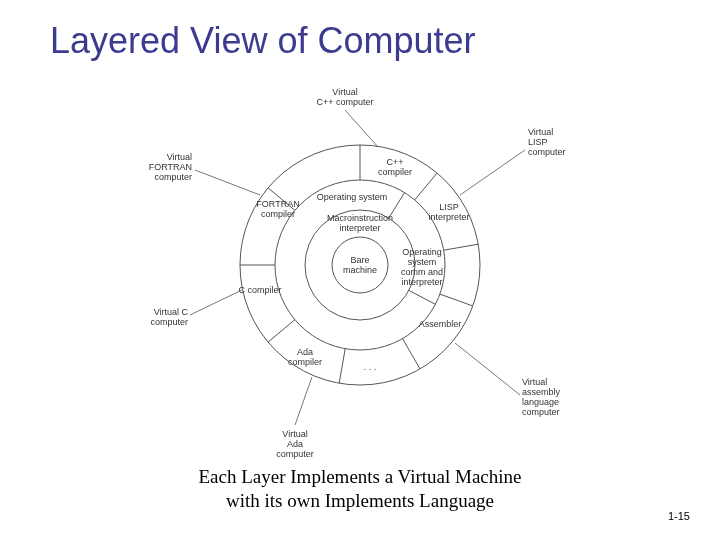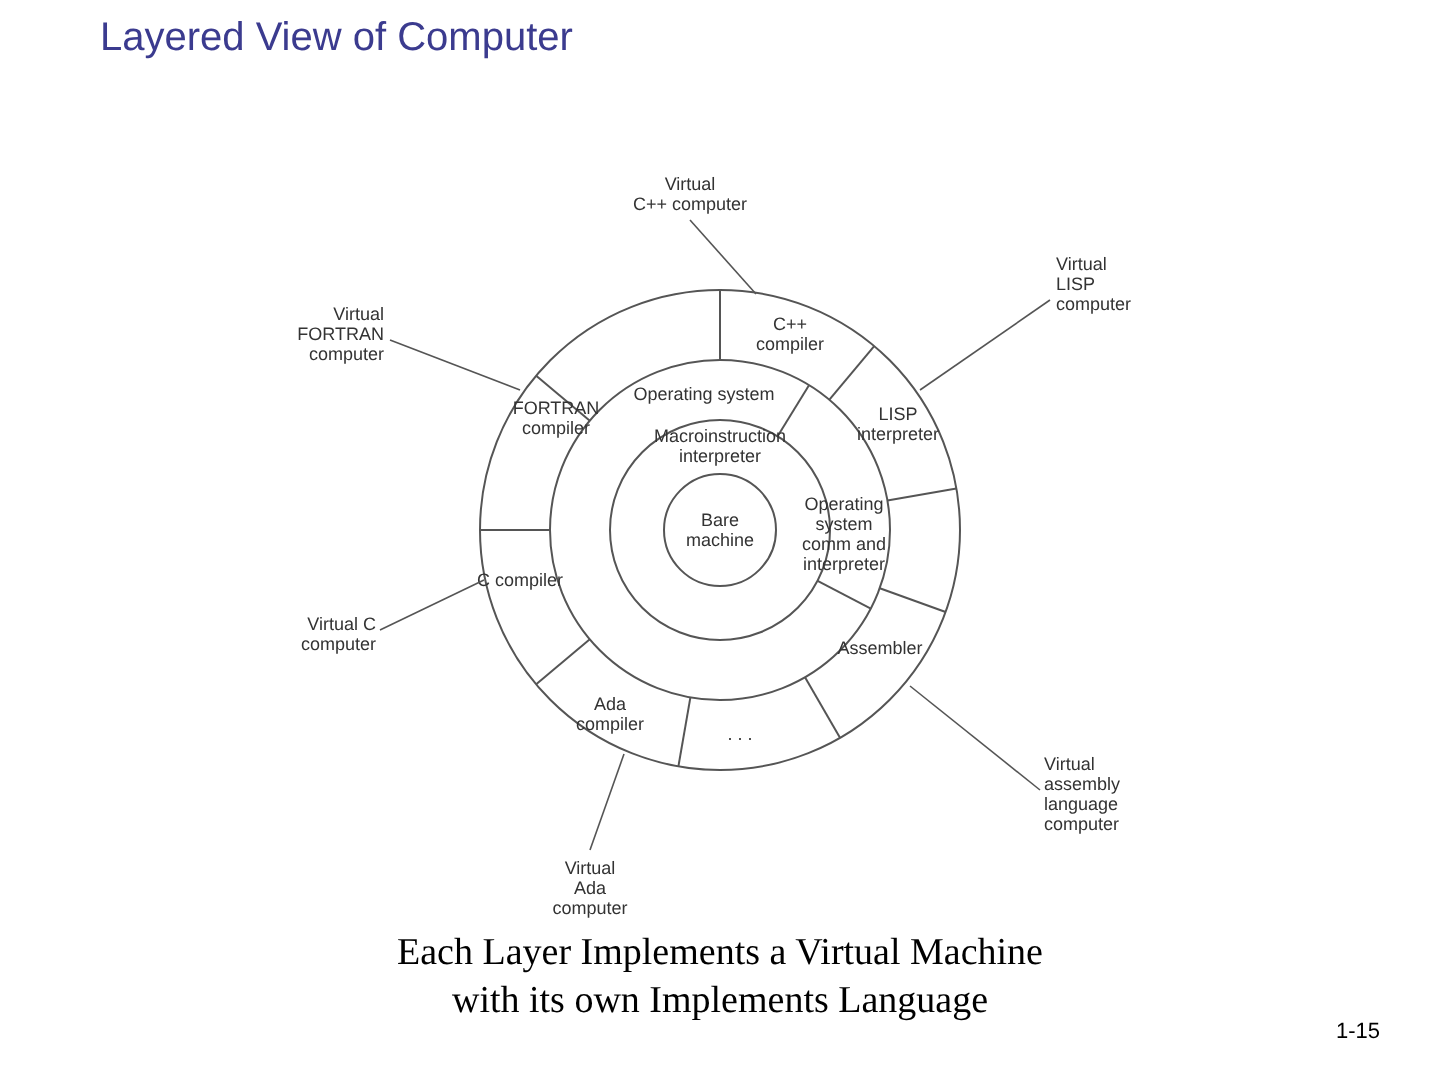--- a/index.html
+++ b/index.html
@@ -7,23 +7,23 @@
     padding: 0;
     width: 720px;
     height: 540px;
     font-family: Arial, Helvetica, sans-serif;
     background: #fff;
     position: relative;
     overflow: hidden;
   }
   .title {
     position: absolute;
-    top: 8px;
+    top: 20px;
     left: 50px;
-    font-size: 20px;
+    font-size: 36px;
     color: #3b3b8f;
     font-weight: normal;
   }
   .diagram {
     position: absolute;
     top: 75px;
     left: 140px;
     width: 440px;
     height: 380px;
   }

